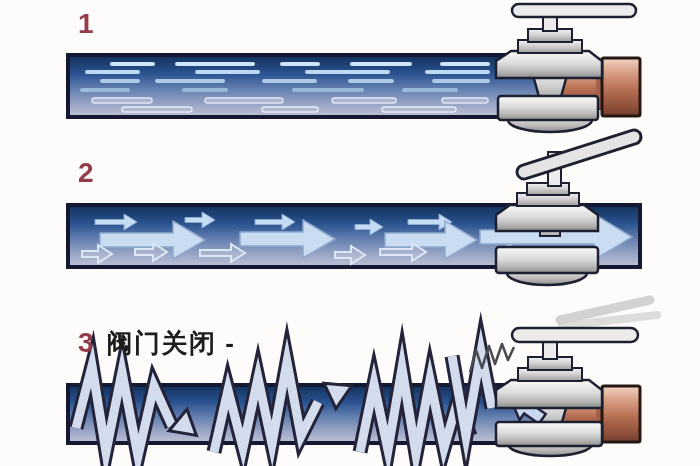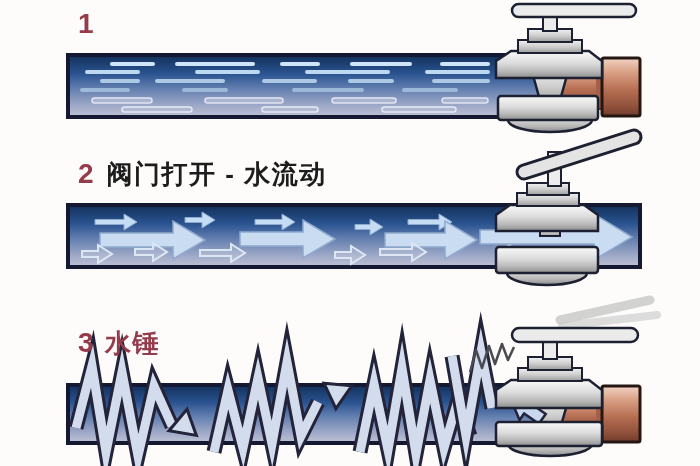--- a/index.html
+++ b/index.html
@@ -184,21 +184,20 @@
     </g>
   </g>
 </svg>
 
 <div class="scene-label" id="label-1">
   <span class="num">1</span>
   <span class="hl"></span>
 </div>
 <div class="scene-label" id="label-2">
   <span class="num">2</span>
-  <span>阀门打开 - 水流动</span>
   <span class="hl"></span>
 </div>
 <div class="scene-label" id="label-3">
   <span class="num">3</span>
-  <span class="hl">水锤</span>
+  <span>阀门关闭 - </span>
 </div>
 
 </div>
 
 </body></html>

